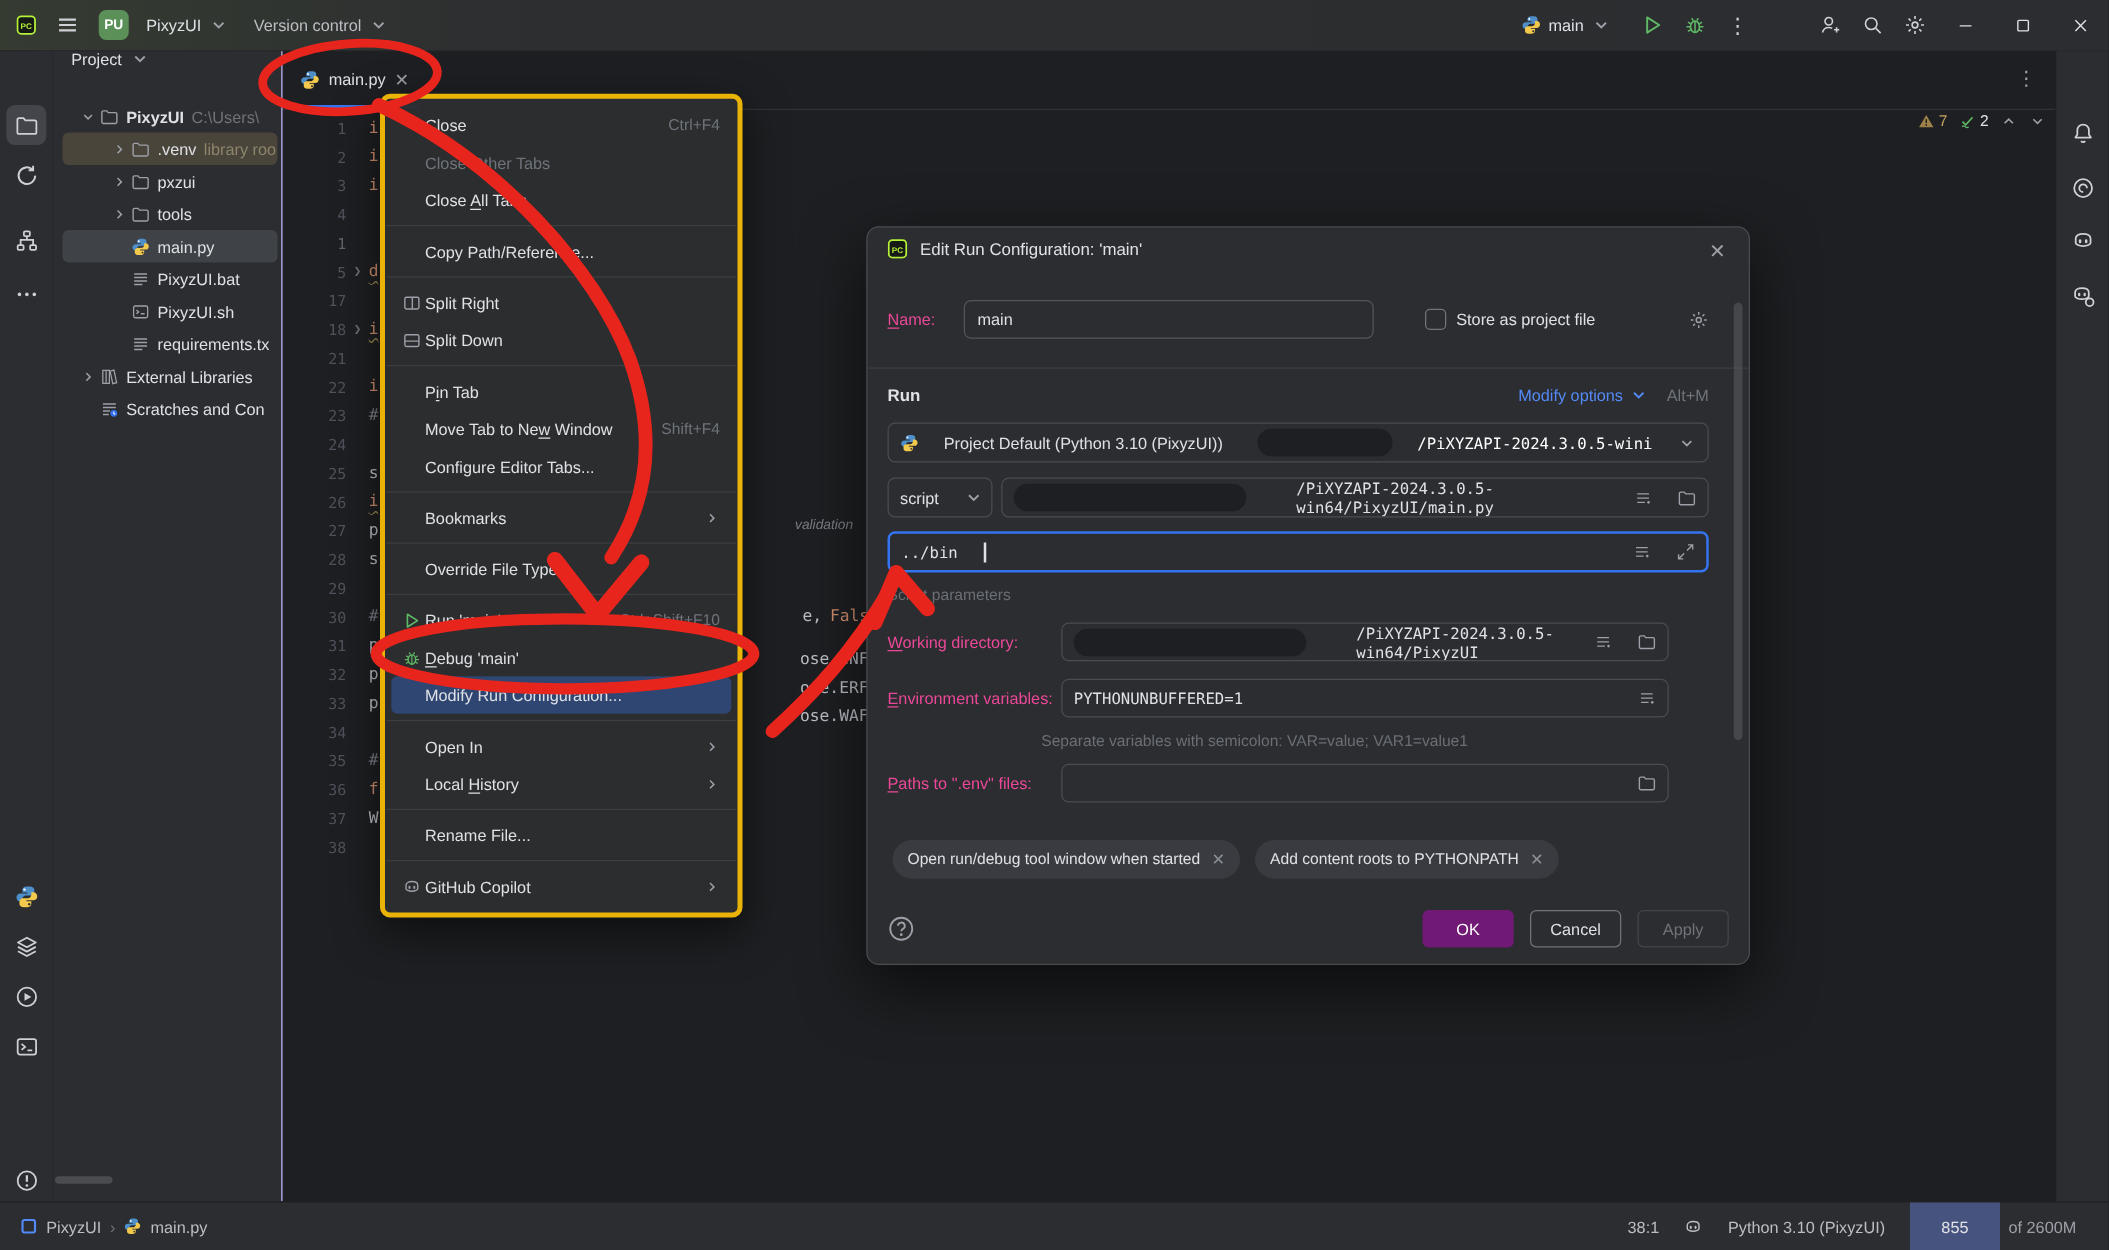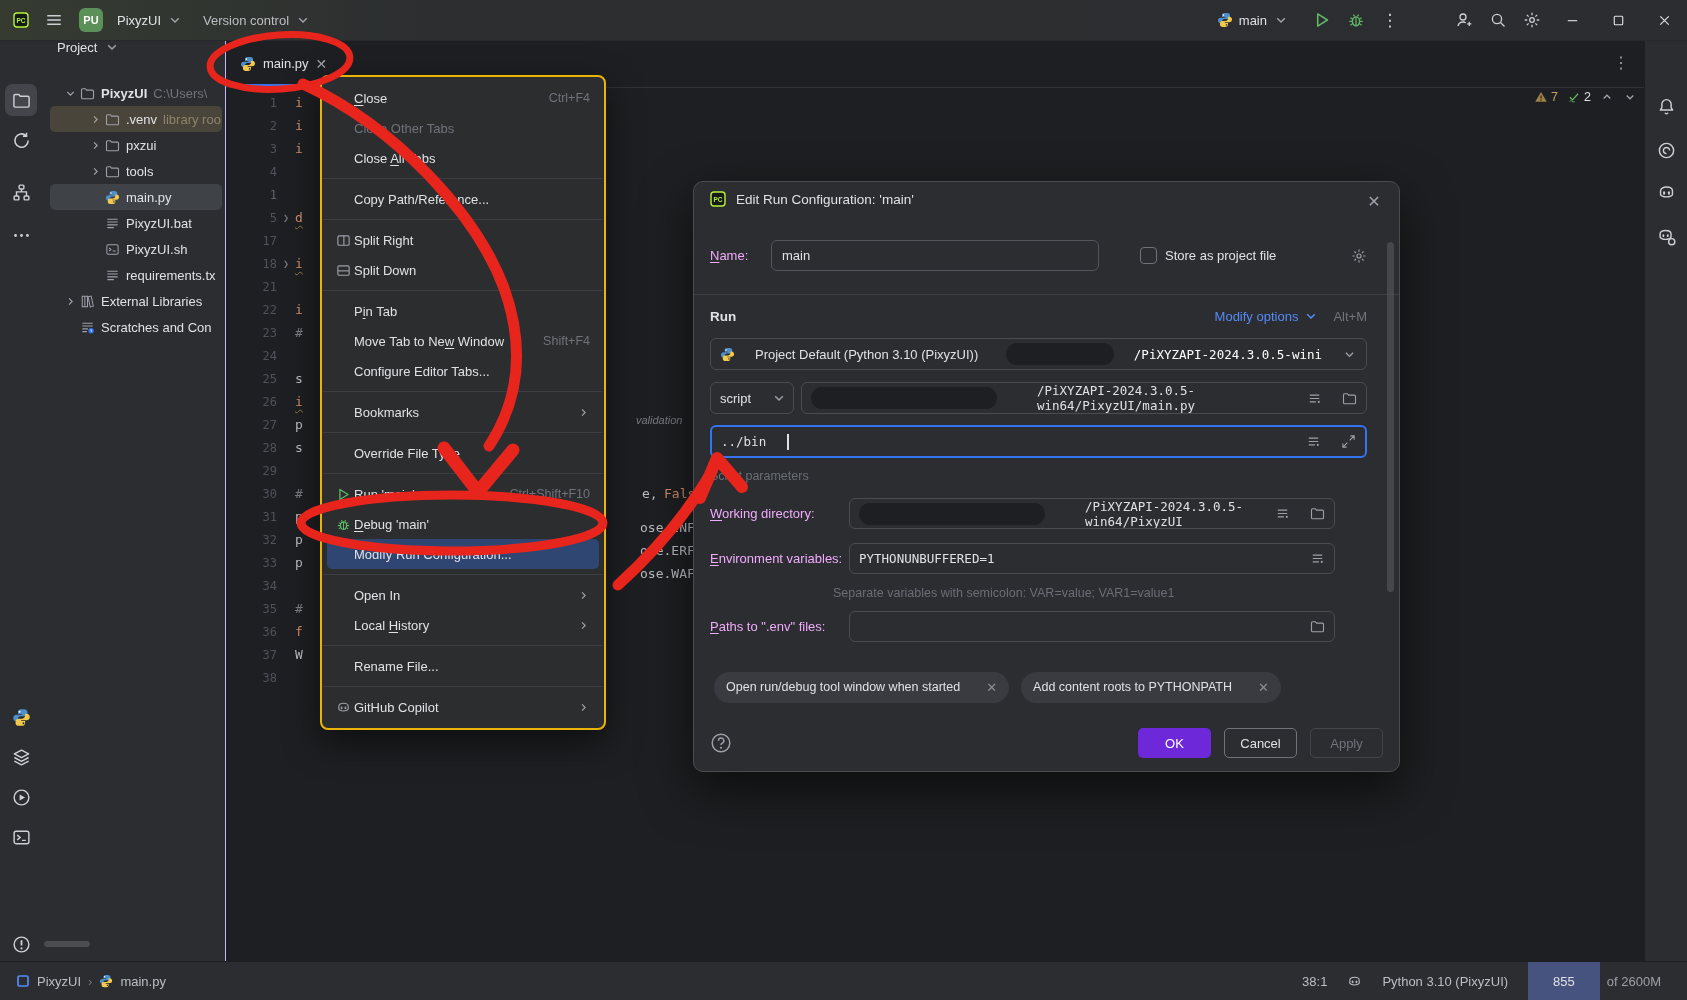--- a/index.html
+++ b/index.html
@@ -70,40 +70,40 @@
   .grow.dim .gnum{color:#60636a}
   .gfold{width:18px;text-align:center;color:#6f737a;font-size:10px;flex:none}
   .gcode{font-size:13px}
   .gcode.kw{color:#cf8e6d}.gcode.cm{color:#7a7e85}.gcode.pl{color:#bcbec4}
   .gcode.sq{text-decoration-line:underline;text-decoration-style:wavy;text-decoration-color:#93824a;text-decoration-thickness:1px;text-underline-offset:3px}
   .frag{position:absolute;font-family:"DejaVu Sans Mono",monospace;font-size:13px;z-index:1;white-space:nowrap}
   .f-plain{color:#bcbec4}.f-kw{color:#cf8e6d}
   .f-hint{color:#7a7e85;font-size:11px;font-style:italic;font-family:"Liberation Sans",sans-serif}
 
   
-  .ctxmenu{position:absolute;left:320px;top:75px;width:282px;background:rgba(43,45,48,.97);border:2px solid #eab308;
+  .ctxmenu{position:absolute;left:304px;top:75px;width:282px;background:rgba(43,45,48,.97);border:4px solid #eab308;
     border-radius:8px;padding:6px 0;box-shadow:0 12px 34px rgba(0,0,0,.55);z-index:40}
   .mi{height:30px;display:flex;align-items:center;padding:0 14px 0 10px;color:#dfe1e5}
   .mi .micn{width:22px;display:flex;flex:none;color:#9da0a8}
   .mi .micn svg{width:15px;height:15px}
   .mi .msc{margin-left:auto;color:#6f737a;font-size:12.5px}
   .mi .msub{margin-left:auto;color:#9da0a8;display:flex}
   .mi .msub svg{width:13px;height:13px}
   .mi.disabled{color:#6f737a}
   .mi.selected{background:#2f4673;border-radius:5px;margin:0 5px;padding:0 9px 0 5px}
   .msep{height:1px;background:#3c3e43;margin:5px 1px}
   u{text-underline-offset:2px}
 
   
   .dialog{position:absolute;left:693px;top:181px;width:707px;height:591px;background:#2b2d30;border:1px solid #4a4c50;
     border-radius:10px;box-shadow:0 18px 50px rgba(0,0,0,.6);z-index:50;box-sizing:border-box}
   .dlg-title{position:absolute;top:9px;left:16px;display:flex;align-items:center;gap:10px;font-size:13.5px}
   .dlg-close{position:absolute;top:8px;right:14px;color:#9da0a8;font-size:16px;width:22px;height:22px;display:flex;align-items:center;justify-content:center}
   .drow{position:absolute;left:16px;right:32px;display:flex;align-items:center}
-  .dlabel{color:#f0abfc}
+  .dlabel{color:#ec4899}
   #row-name{top:58px;height:31px}
   .name-input{position:absolute;left:61px;width:328px;height:31px;border:1px solid #53565c;border-radius:6px;background:#2b2d30;
     display:flex;align-items:center;padding:0 10px;box-sizing:border-box}
   .store-wrap{position:absolute;left:430px;display:flex;align-items:center;gap:8px}
   .checkbox{width:17px;height:17px;border:1.6px solid #6f737a;border-radius:4px;box-sizing:border-box;flex:none}
   .gear-right{position:absolute;right:0;color:#9da0a8;display:flex}
   .dlg-sep{position:absolute;top:112px;left:0;right:0;height:1px;background:#3c3e43}
   #row-run{top:122px;height:24px}
   .run-title{font-weight:bold;font-size:13.5px}
   .modify-wrap{margin-left:auto;display:flex;align-items:flex-end;gap:5px}
@@ -129,28 +129,28 @@
   #row-params .fld{flex:1;border:2px solid #3574f0;height:33px}
   .caret{display:inline-block;width:1.5px;height:16px;background:#dfe1e5;margin-left:1px}
   .hint{position:absolute;color:#6a6e75;font-size:12.5px}
   #params-hint{top:287px;left:16px}
   #env-hint{top:404px;left:139px}
   #row-workdir{top:316px;height:31px}
   #row-env{top:361px;height:31px}
   #row-envfiles{top:429px;height:31px}
   .lfld{position:absolute;left:139px;right:32px;height:31px}
   #row-chips{top:489px;height:32px;left:20px;gap:12px}
-  .chip{display:flex;align-items:center;gap:26px;background:#393b40;border-radius:16px;height:31px;padding:0 12px;font-size:12.5px}
+  .chip{display:flex;align-items:center;gap:9px;background:#393b40;border-radius:16px;height:31px;padding:0 12px;font-size:12.5px}
   .chip .x{color:#8a8e96;font-size:13px}
   #row-footer{top:546px;height:30px;right:16px}
   .help{color:#9da0a8;display:flex}
   .help svg{width:22px;height:22px}
   .btns{margin-left:auto;display:flex;gap:13px}
   .btn{height:30px;min-width:73px;padding:0 14px;border-radius:5px;display:flex;align-items:center;justify-content:center;box-sizing:border-box}
-  .btn.primary{background:#6d28d9;color:#fff}
+  .btn.primary{background:#701a75;color:#fff}
   .btn.secondary{border:1px solid #6f737a;color:#dfe1e5}
   .btn.disabled{border:1px solid #43454a;color:#6f737a}
   .dlg-scroll{position:absolute;top:60px;right:5px;width:7px;height:350px;background:#56585d;border-radius:4px;opacity:.6}
 
   
   .statusbar{position:absolute;left:0;right:0;bottom:0;height:38px;background:#2b2d30;border-top:1px solid #1e1f22;
     display:flex;align-items:center;color:#bcbec4;z-index:6}
   .sb-left{display:flex;align-items:center;gap:7px;padding-left:16px}
   .sb-left .crumb-sep{color:#6f737a}
   .sb-left .icn svg{width:14px;height:14px}

